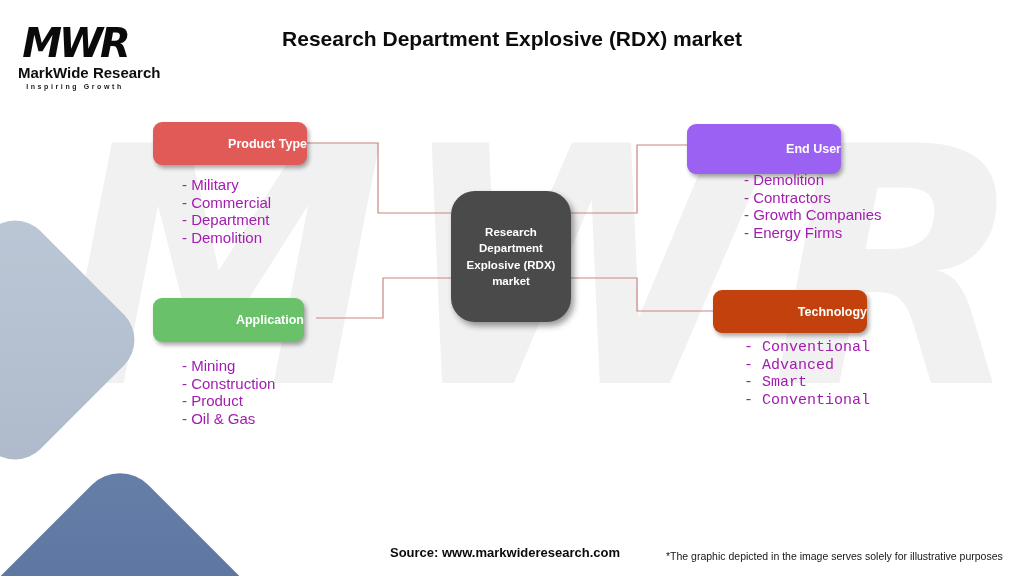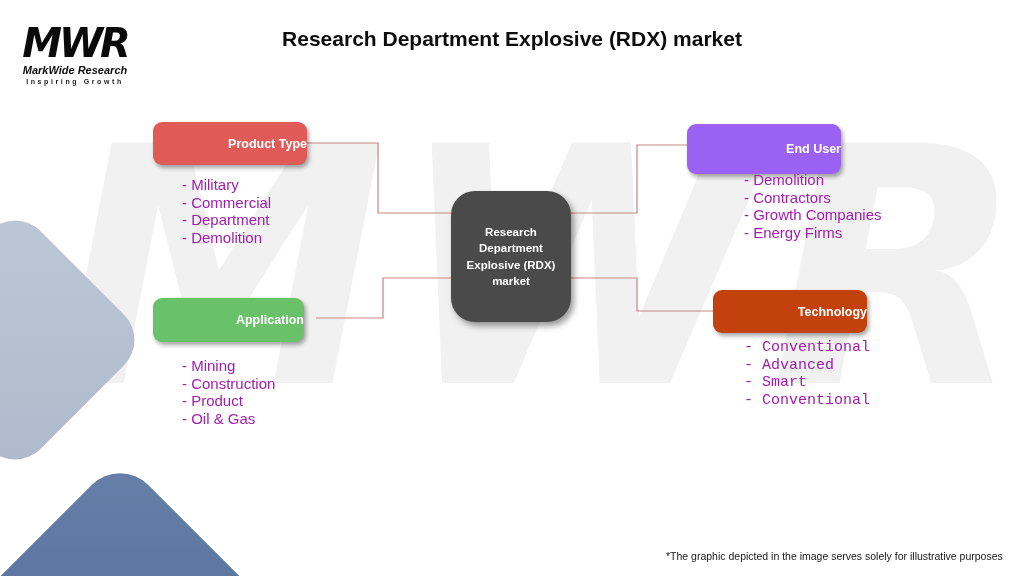--- a/index.html
+++ b/index.html
@@ -22,21 +22,21 @@
   .diamond-dark{
     left:-45px;top:525px;width:330px;height:330px;border-radius:40px;
     background:linear-gradient(135deg,#6680aa,#485f8c);
   }
   
   .logo{position:absolute;left:18px;top:22px;width:114px;text-align:center;z-index:2;}
   .logo-acronym{
     font-family:"DejaVu Sans",sans-serif;font-weight:bold;font-style:italic;
     font-size:40px;line-height:42px;letter-spacing:-3px;color:#0a0a0a;
   }
-  .logo-name{font-size:11px;font-weight:bold;color:#0e0e0e;white-space:nowrap;font-style:italic;}
+  .logo-name{font-size:15px;font-weight:bold;color:#0e0e0e;white-space:nowrap;}
   .logo-tagline{font-size:7px;font-weight:bold;letter-spacing:2.6px;color:#1c1c1c;margin-top:2px;white-space:nowrap;}
   .title{
     position:absolute;left:0;right:0;top:27px;text-align:center;
     font-size:21px;font-weight:bold;color:#0c0c0c;z-index:2;
   }
   
   .connectors{position:absolute;left:0;top:0;z-index:1;}
   
   .category-box{
     position:absolute;z-index:2;border-radius:9px;display:flex;
@@ -132,15 +132,16 @@
   <div class="category-box b3" style="background: #c2410c;">
     <span>Technology</span>
   </div>
   <div class="item-list l3">
     <span>- Conventional</span>
     <span>- Advanced</span>
     <span>- Smart</span>
     <span>- Conventional</span>
   </div>
 
+  <div class="source">Source: www.markwideresearch.com</div>
   <div class="disclaimer">*The graphic depicted in the image serves solely for illustrative purposes</div>
 
 </div>
 
 </body></html>

